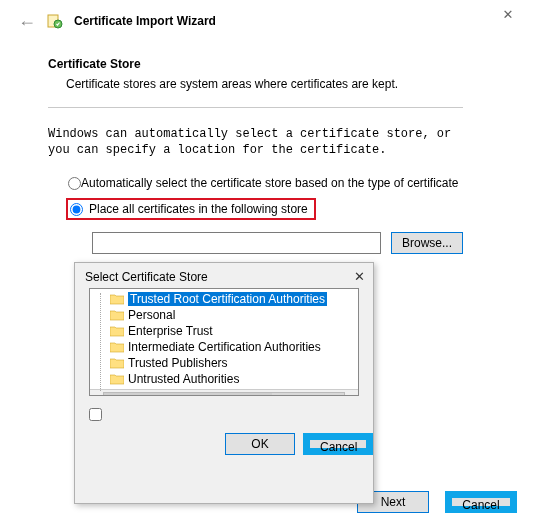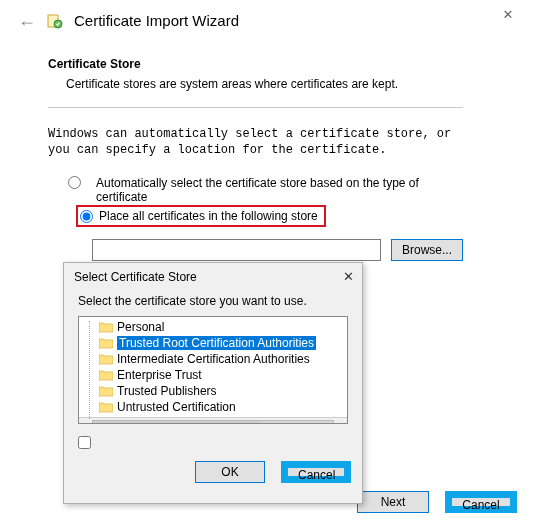--- a/index.html
+++ b/index.html
@@ -39,21 +39,22 @@
   }
   .back-arrow {
     font-size: 18px;
     color: #888;
   }
   .wiz-icon {
     width: 18px;
     height: 18px;
   }
   .header-title {
-    font-size: 15px;
+    font-size: 12px;
+    font-weight: bold;
   }
   .content {
     padding: 20px 72px 0 48px;
   }
   .section-title {
     font-weight: 600;
     font-size: 12px;
   }
   .section-desc {
     font-size: 12px;
@@ -64,36 +65,36 @@
     margin: 16px 0 18px 0;
   }
   .body-text {
     font-size: 12px;
     margin: 0 0 18px 0;
     line-height: 1.35;
     font-family: Liberation Mono, monospace;
   }
   .radio-row {
     display: flex;
-    align-items: flex-start;
-    gap: 15px;
-    margin: 0 0 1px 20px;
+    align-items: flex-end;
+    gap: 0;
+    margin: 0 0 8px 20px;
     font-size: 12px;
   }
   .radio-row input[type="radio"] {
     width: 13px;
     height: 13px;
   }
   .highlight-red {
     display: inline-flex;
     align-items: center;
     gap: 6px;
     border: 2px solid #d81324;
     padding: 2px 6px 2px 2px;
-    margin-left: 28px;
+    margin-left: 18px;
   }
   .highlight-red input[type="radio"] { margin-left: 0; }
   .store-field-row {
     margin: 12px 0 0 44px;
     display: flex;
     align-items: center;
     gap: 10px;
   }
   .store-field {
     width: 320px;
@@ -114,21 +115,21 @@
     position: absolute;
     bottom: 10px;
     right: 18px;
     display: flex;
     gap: 16px;
   }
   .footer .btn { width: 72px; }
   
   .dialog {
     position: absolute;
-    left: 63px;
+    left: 74px;
     top: 262px;
     width: 300px;
     height: 242px;
     background: #f0f0f0;
     border: 1px solid #b0b0b0;
     box-shadow: 2px 2px 6px rgba(0,0,0,.25);
     display: flex;
     flex-direction: column;
   }
   .dlg-title {
@@ -205,22 +206,22 @@
   .check-row {
     display: flex;
     align-items: center;
     gap: 6px;
     padding: 6px 14px;
     font-size: 12px;
   }
   .dlg-footer {
     display: flex;
     justify-content: flex-end;
-    gap: 16px;
-    padding: 6px 11px 10px 12px;
+    gap: 8px;
+    padding: 6px 0 10px 12px;
   }
   .dlg-footer .btn { width: 70px; }
 </style>
 </head>
 <body>
 
 <div class="window">
 
   <div class="titlebar-close">
     <span>✕</span>
@@ -264,60 +265,59 @@
   <div class="footer">
     <button class="btn btn-blue">Next</button>
     <button class="btn">Cancel</button>
   </div>
 
   <div class="dialog">
     <div class="dlg-title">
       <span>Select Certificate Store</span>
       <span class="dlg-close">✕</span>
     </div>
-    <div class="dlg-desc">Select the certificate store you want to use.</div>
 
     <div class="tree">
       <div class="tree-line"></div>
       <div class="tree-inner" id="tree-inner">
+          <div class="tree-row selected">
+            <svg class="folder" viewBox="0 0 14 12">
+              <path d="M0 2 h5 l1 1 h8 v8 h-14 z" fill="#ffe081" stroke="#d4a92a" stroke-width="0.6"></path>
+            </svg>
+            <span class="lbl">Trusted Root Certification Authorities</span>
+          </div>
           <div class="tree-row">
             <svg class="folder" viewBox="0 0 14 12">
               <path d="M0 2 h5 l1 1 h8 v8 h-14 z" fill="#ffe081" stroke="#d4a92a" stroke-width="0.6"></path>
             </svg>
             <span class="lbl">Personal</span>
           </div>
-          <div class="tree-row selected">
-            <svg class="folder" viewBox="0 0 14 12">
-              <path d="M0 2 h5 l1 1 h8 v8 h-14 z" fill="#ffe081" stroke="#d4a92a" stroke-width="0.6"></path>
-            </svg>
-            <span class="lbl">Trusted Root Certification Authorities</span>
+          <div class="tree-row">
+            <svg class="folder" viewBox="0 0 14 12">
+              <path d="M0 2 h5 l1 1 h8 v8 h-14 z" fill="#ffe081" stroke="#d4a92a" stroke-width="0.6"></path>
+            </svg>
+            <span class="lbl">Enterprise Trust</span>
           </div>
           <div class="tree-row">
             <svg class="folder" viewBox="0 0 14 12">
               <path d="M0 2 h5 l1 1 h8 v8 h-14 z" fill="#ffe081" stroke="#d4a92a" stroke-width="0.6"></path>
             </svg>
             <span class="lbl">Intermediate Certification Authorities</span>
           </div>
           <div class="tree-row">
             <svg class="folder" viewBox="0 0 14 12">
               <path d="M0 2 h5 l1 1 h8 v8 h-14 z" fill="#ffe081" stroke="#d4a92a" stroke-width="0.6"></path>
             </svg>
-            <span class="lbl">Enterprise Trust</span>
-          </div>
-          <div class="tree-row">
-            <svg class="folder" viewBox="0 0 14 12">
-              <path d="M0 2 h5 l1 1 h8 v8 h-14 z" fill="#ffe081" stroke="#d4a92a" stroke-width="0.6"></path>
-            </svg>
             <span class="lbl">Trusted Publishers</span>
           </div>
           <div class="tree-row">
             <svg class="folder" viewBox="0 0 14 12">
               <path d="M0 2 h5 l1 1 h8 v8 h-14 z" fill="#ffe081" stroke="#d4a92a" stroke-width="0.6"></path>
             </svg>
-            <span class="lbl">Untrusted Certification</span>
+            <span class="lbl">Untrusted Authorities</span>
           </div>
         </div>
       <div class="hscroll">
         <span>◄</span>
         <div class="thumb"></div>
         <span>►</span>
       </div>
     </div>
 
     <label class="check-row">

